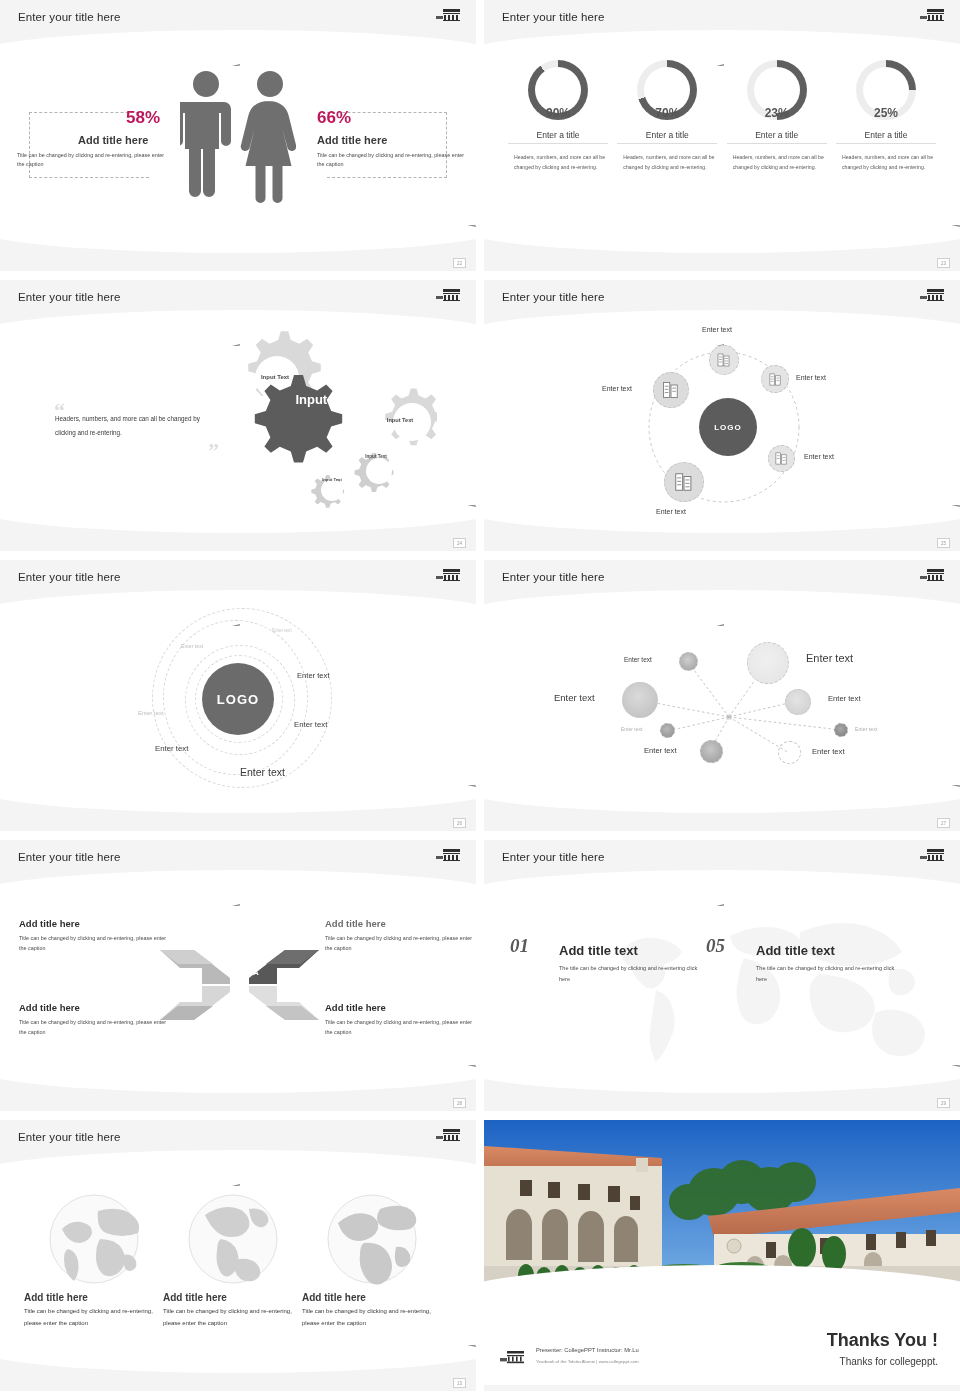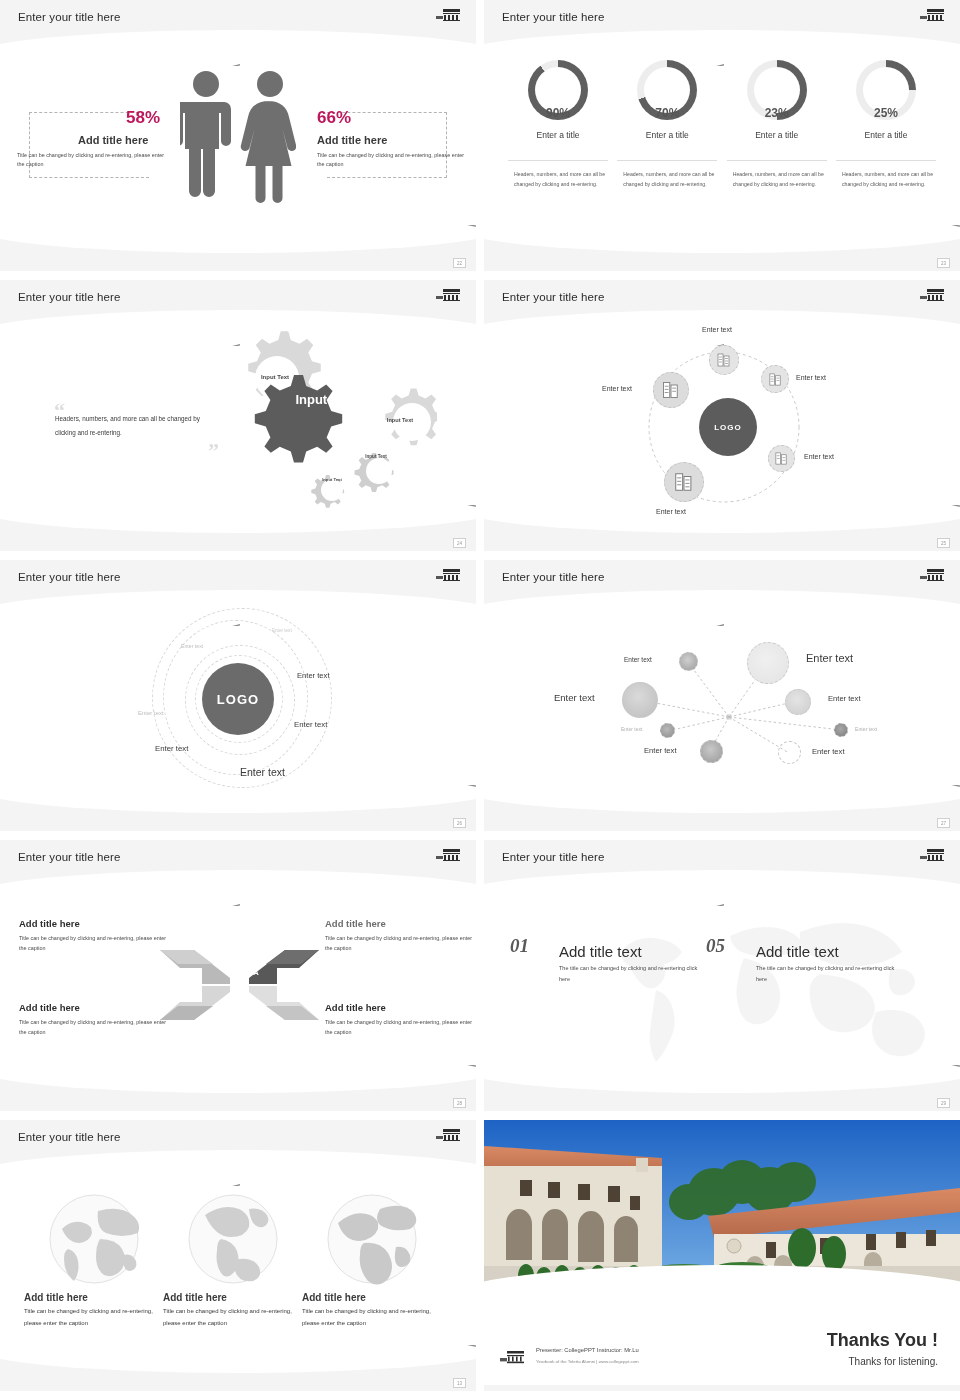--- a/index.html
+++ b/index.html
@@ -67,21 +67,21 @@
   .s2-row { position:absolute; left:24px; right:24px; top:60px;
     display:flex; justify-content:space-between; }
   .s2-col { width:100px; text-align:center; }
   .s2-ring { width:60px; height:60px; margin:0 auto; border-radius:50%;
     position:relative; display:flex; align-items:flex-end; justify-content:center; }
   .s2-ring::after { content:""; position:absolute; left:7px; top:7px;
     right:7px; bottom:7px; background:#fff; border-radius:50%; }
   .s2-val { position:relative; z-index:2; font-size:12px; font-weight:bold;
     color:#555; }
   .s2-title { margin-top:10px; font-size:8.5px; color:#3c3c3c;
-    padding-bottom:20px; border-bottom:1px solid #ddd;text-align:center; }
+    padding-bottom:3px; border-bottom:1px solid #ddd;text-align:center; }
   .s2-desc { margin-top:8px; font-size:5.2px; color:#5a5a5a; line-height:2.0;
     text-align:left; padding-left:6px; }
 
   
   .s3-quote { position:absolute; left:55px; top:132px; width:150px;
     font-size:6.3px; color:#3a3a3a; line-height:2.3; }
   .qm { position:absolute; color:#dedede; font-size:22px; font-weight:bold;
     font-family:"Liberation Serif", serif; }
   .gear { position:absolute; display:flex; align-items:center;
     justify-content:center; text-align:center; color:#4a4a4a; }
@@ -109,21 +109,21 @@
 
   
   .x-col { position:absolute; width:150px; }
   .x-h { font-size:9.5px; font-weight:bold; color:#2e2e2e; }
   .x-p { font-size:5.4px; color:#4a4a4a; line-height:1.9; margin-top:4px; }
   .xq { position:absolute; color:#fff; font-size:8px; font-weight:bold; z-index:5; }
 
   
   .n-num { position:absolute; font-size:19px; font-style:italic; font-weight:bold;
     color:#595959; font-family:"Liberation Serif", serif; }
-  .n-h { position:absolute; font-size:15px; color:#2e2e2e; }
+  .n-h { position:absolute; font-size:13px; color:#2e2e2e;font-weight:bold; }
   .n-p { position:absolute; font-size:5.5px; color:#4a4a4a; line-height:2.0;
     width:140px; }
 
   
   .g-col { position:absolute; width:130px; }
   .g-h { font-size:10px; font-weight:bold; color:#3a3a3a; }
   .g-p { font-size:6px; color:#3a3a3a; line-height:1.95; margin-top:3px; }
 
   
   .ty-photo { position:absolute; left:0; top:0; width:100%; height:185px;
@@ -765,16 +765,16 @@
             <rect x="20" y="5.5" width="1.6" height="5"></rect>
           <rect x="7" y="10.6" width="17" height="1.6"></rect>
         </g>
         <rect x="0" y="7" width="7" height="3.4" fill="#555"></rect>
       </svg>
     </div>
     <div class="ty-p1">Presenter: CollegePPT   Instructor: Mr.Lu</div>
     <div class="ty-p2">Yearbook of the Teletta Alumni  |  www.collegeppt.com</div>
 
     <div class="ty-big">Thanks You !</div>
-    <div class="ty-sub">Thanks for listening.</div>
+    <div class="ty-sub">Thanks for collegeppt.</div>
   </div>
 
 </div>
 
 </body></html>

